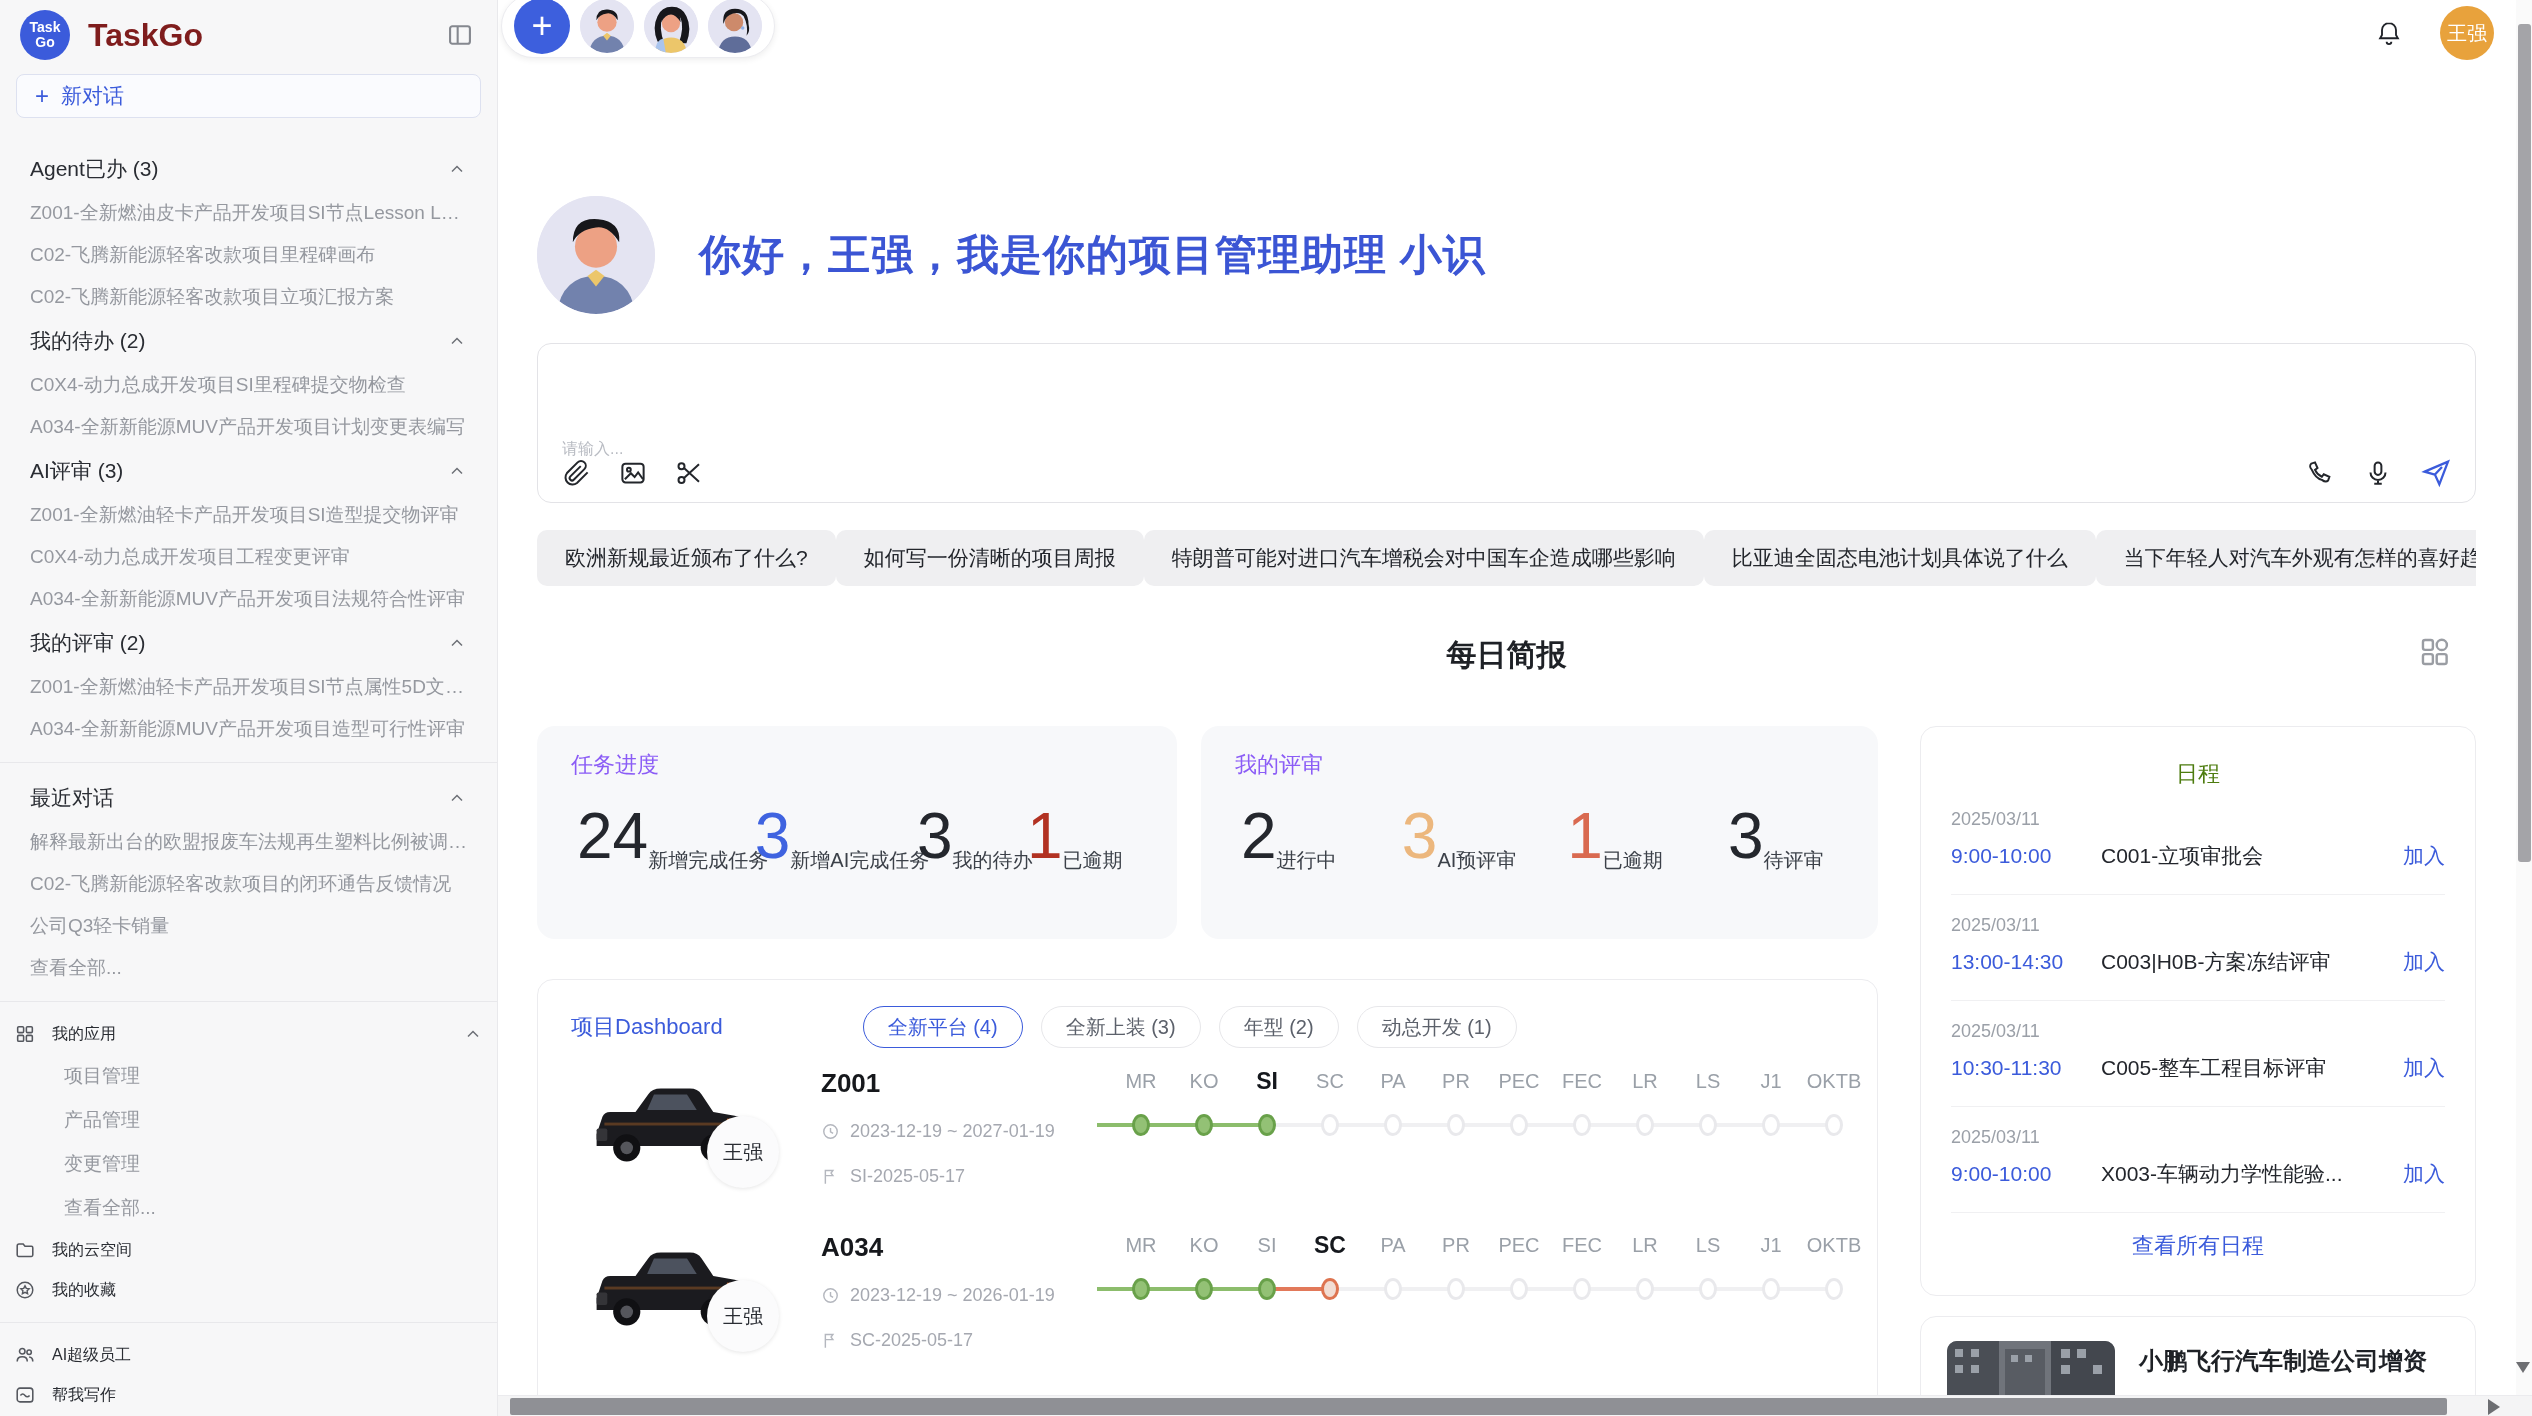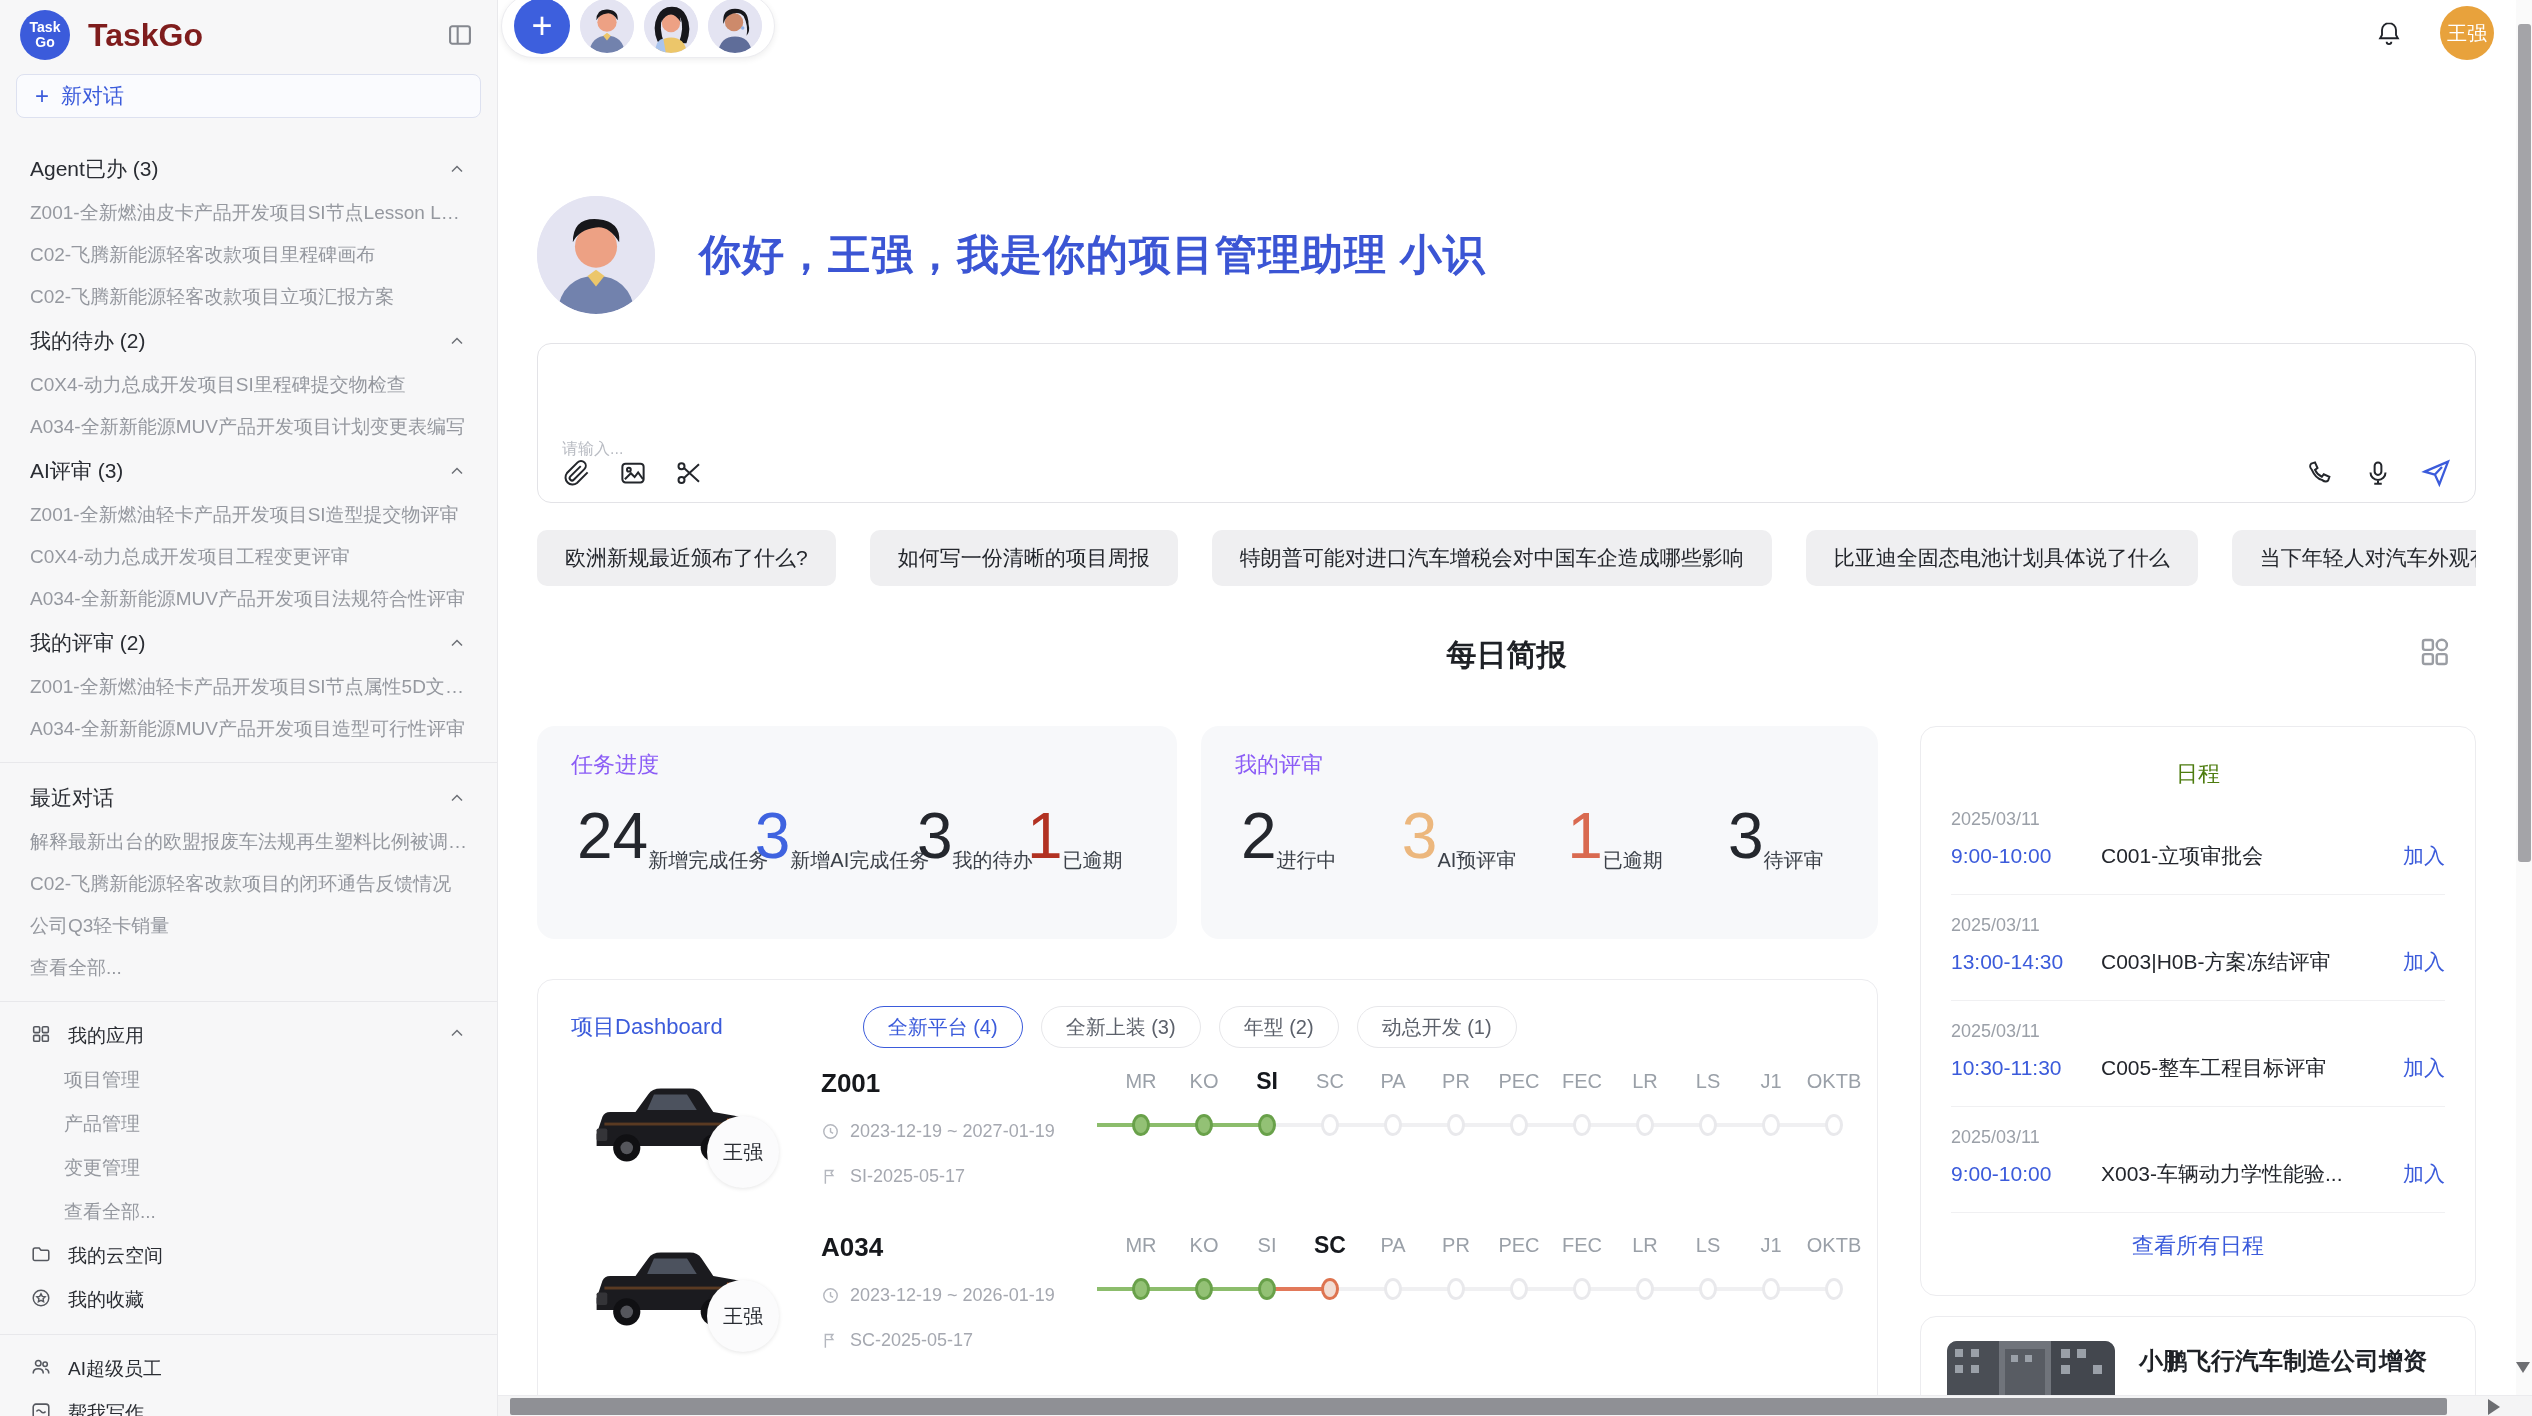--- a/index.html
+++ b/index.html
@@ -19,22 +19,22 @@
   .new-chat { margin:8px 16px 14px; height:44px; border:1px solid #dde1f0; background:#fafbfe;
     border-radius:8px; display:flex; align-items:center; padding:0 18px; gap:12px;
     color:#3b5bdb; font-size:21px; cursor:pointer; }
   .new-chat .plus { font-size:24px; line-height:1; }
   .sb-scroll { flex:1; overflow:hidden; padding:14px 0 0; }
   .sb-sec-h { display:flex; align-items:center; justify-content:space-between;
     padding:9px 30px 9px 30px; font-size:21px; color:#2a2d33; cursor:pointer; }
   .sb-item { padding:8px 30px; font-size:19px; color:#95989f; white-space:nowrap;
     overflow:hidden; text-overflow:ellipsis; cursor:pointer; }
   .sb-div { height:1px; background:#e8e8eb; margin:12px 0; }
-  .sb-link { display:flex; gap:16px; padding:9px 30px;
-    font-size:19px; color:#2a2d33; cursor:pointer; }
+  .sb-link { display:flex; align-items:center; gap:16px; padding:9px 14px;
+    font-size:16px; color:#2a2d33; cursor:pointer; }
   .sb-link .spacer { flex:1; }
   .sb-sub { padding:9px 30px 9px 64px; font-size:19px; color:#95989f; cursor:pointer;
     white-space:nowrap; overflow:hidden; text-overflow:ellipsis; }
   svg.ic { display:block; }
 
   
   .main { flex:1; position:relative; overflow:hidden; background:#fff; }
 
   .avatar-pill { position:absolute; left:3px; top:-6px; height:64px; border-radius:34px;
     background:#fff; border:1px solid #ececf0; box-shadow:0 2px 6px rgba(0,0,0,.07);
@@ -54,21 +54,21 @@
 
   .input-card { margin-top:29px; height:160px; border:1.5px solid #e3e3e7; border-radius:14px;
     position:relative; background:#fff; }
   .input-card input { position:absolute; left:24px; top:96px; width:900px; border:none; outline:none;
     font-size:16px; color:#4c1d95; font-family:inherit; background:transparent; }
   .input-card input::placeholder { color:#b9bcc3; }
   .in-icons-l { position:absolute; left:22px; bottom:12px; display:flex; gap:22px; align-items:center; }
   .in-icons-r { position:absolute; right:22px; bottom:12px; display:flex; gap:24px; align-items:center; }
   .in-icons-l .icon-btn, .in-icons-r .icon-btn { width:34px; height:34px; }
 
-  .chips { margin-top:27px; display:flex; gap:34px; overflow:hidden; }
+  .chips { margin-top:27px; display:flex; overflow:hidden; }
   .chip { flex:none; background:#efeff1; border-radius:10px; height:56px; padding:0 28px;
     display:flex; align-items:center; font-size:21px; color:#23262c; white-space:nowrap; cursor:pointer; }
 
   .brief-h { margin-top:49px; position:relative; height:34px; }
   .brief-title { text-align:center; font-size:30px; font-weight:700; color:#1e2126; }
   .brief-grid { position:absolute; right:24px; top:0; cursor:pointer; }
 
   .cols { margin-top:57px; display:flex; gap:42px; }
   .col-l { width:1341px; flex:none; }
   .col-r { width:556px; flex:none; }

